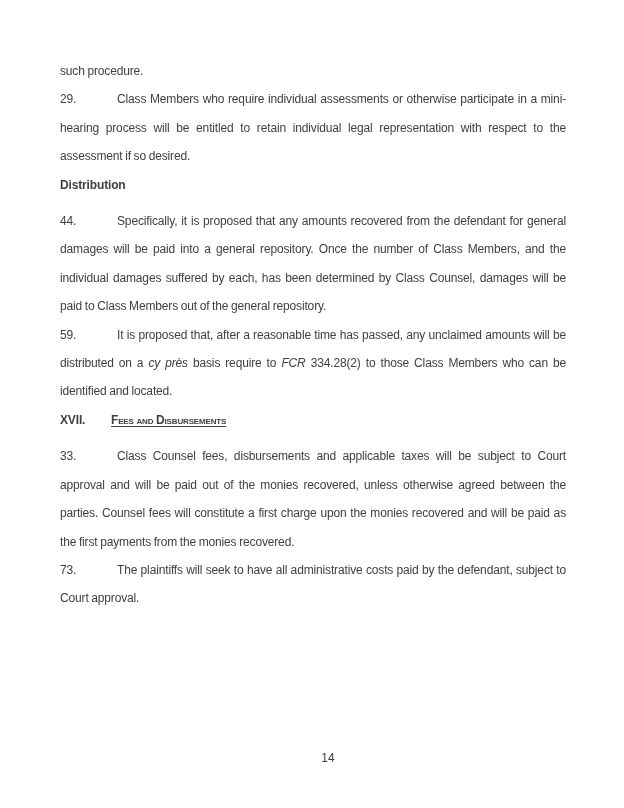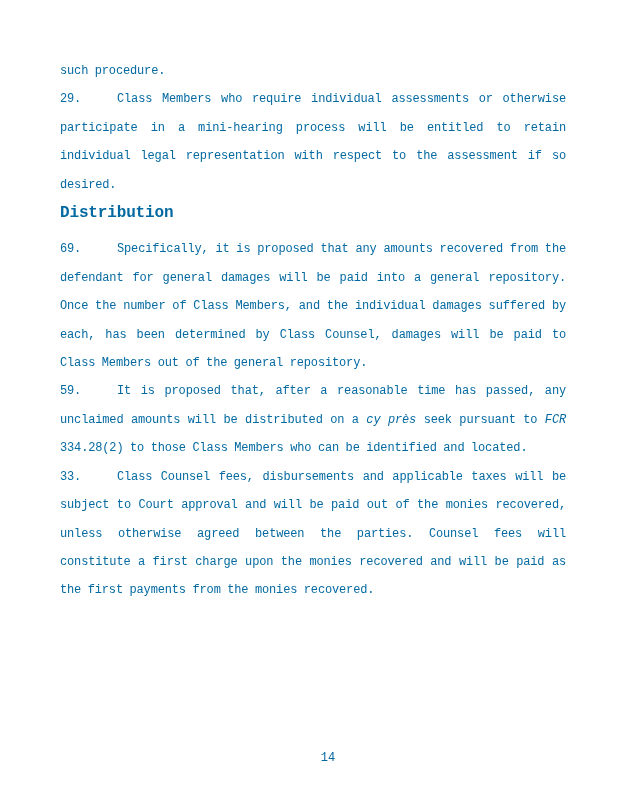--- a/index.html
+++ b/index.html
@@ -1,43 +1,43 @@
 <!DOCTYPE html>
 <html><head>
 <meta charset="utf-8">
 <style>
   html, body { margin: 0; padding: 0; background: #ffffff; }
   .page {
     position: relative;
     width: 624px;
     height: 808px;
     background: #ffffff;
-    font-family: Liberation Mono, monospace;
-    color: #0369a1;
+    font-family: Liberation Sans, sans-serif;
+    color: #404040;
     overflow: hidden;
   }
   .doc-body {
     position: absolute;
     left: 60px;
     top: 57px;
     width: 506px;
     font-size: 12px;
     line-height: 28.4px;
     text-align: justify;
     letter-spacing: -0.15px;
     word-spacing: -0.5px;
   }
   .para { margin: 0; }
   .pnum {
     display: inline-block;
     width: 57px;
   }
   .subheading {
     font-weight: bold;
-    font-size: 16px;
+    font-size: 12px;
     margin: 0 0 8px 0;
     text-align: left;
   }
   .section-heading {
     font-weight: bold;
     font-size: 12px;
     margin: 0 0 8px 0;
     text-align: left;
   }
   .hnum {
@@ -66,25 +66,27 @@
 <div class="page">
   <div class="doc-body">
 
     <p class="para"><span>such procedure.</span></p>
 
     <p class="para"><span class="pnum">29.</span><span>Class Members who require individual assessments or otherwise participate in a mini-hearing process will be entitled to retain individual legal representation with respect to the assessment if so desired.</span></p>
 
     <h3 class="subheading">Distribution</h3>
 
 
-    <p class="para"><span class="pnum">69.</span><span>Specifically, it is proposed that any amounts recovered from the defendant for general damages will be paid into a general repository. Once the number of Class Members, and the individual damages suffered by each, has been determined by Class Counsel, damages will be paid to Class Members out of the general repository.</span></p>
+    <p class="para"><span class="pnum">44.</span><span>Specifically, it is proposed that any amounts recovered from the defendant for general damages will be paid into a general repository. Once the number of Class Members, and the individual damages suffered by each, has been determined by Class Counsel, damages will be paid to Class Members out of the general repository.</span></p>
 
 
-    <p class="para"><span class="pnum">59.</span><span>It is proposed that, after a reasonable time has passed, any unclaimed amounts will be distributed on a </span><span class="ital">cy près</span><span> seek pursuant to </span><span class="ital">FCR</span><span> 334.28(2) to those Class Members who can be identified and located.</span></p>
+    <p class="para"><span class="pnum">59.</span><span>It is proposed that, after a reasonable time has passed, any unclaimed amounts will be distributed on a </span><span class="ital">cy près</span><span> basis require to </span><span class="ital">FCR</span><span> 334.28(2) to those Class Members who can be identified and located.</span></p>
 
+    <h3 class="section-heading"><span class="hnum">XVII.</span><span class="htitle">Fees and Disbursements</span></h3>
 
     <p class="para"><span class="pnum">33.</span><span>Class Counsel fees, disbursements and applicable taxes will be subject to Court approval and will be paid out of the monies recovered, unless otherwise agreed between the parties. Counsel fees will constitute a first charge upon the monies recovered and will be paid as the first payments from the monies recovered.</span></p>
 
+    <p class="para"><span class="pnum">73.</span><span>The plaintiffs will seek to have all administrative costs paid by the defendant, subject to Court approval.</span></p>
 
   </div>
 
   <div class="page-number">14</div>
 </div>
 
 </body></html>

